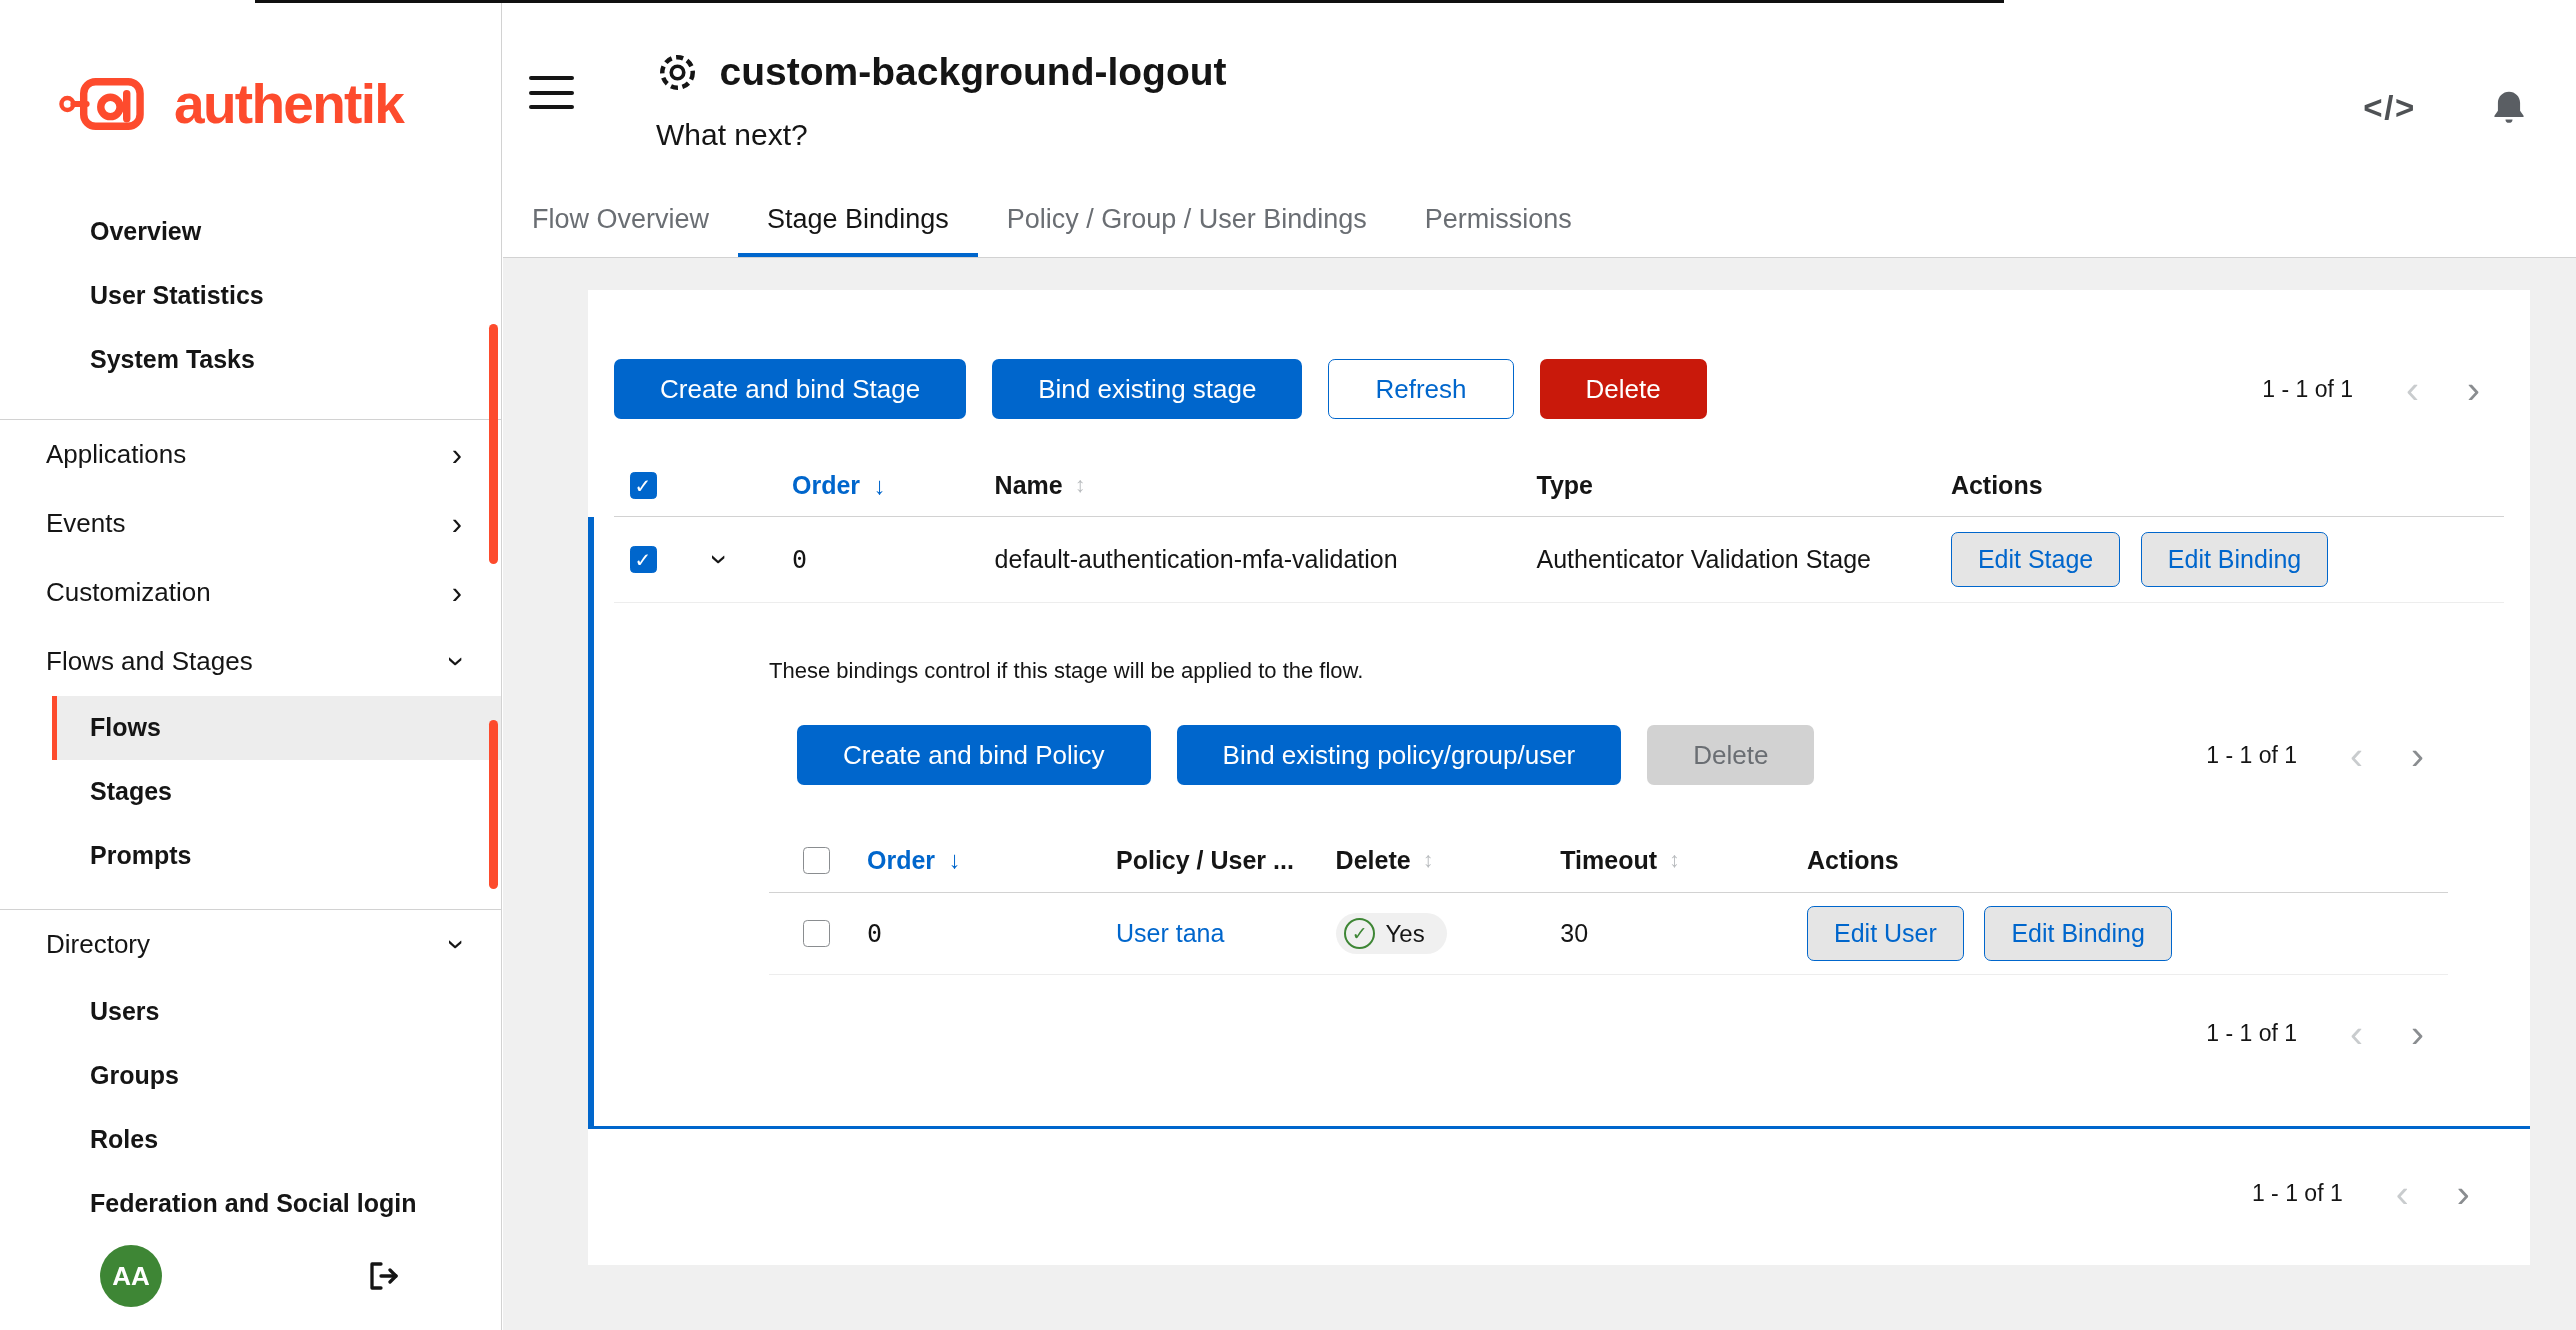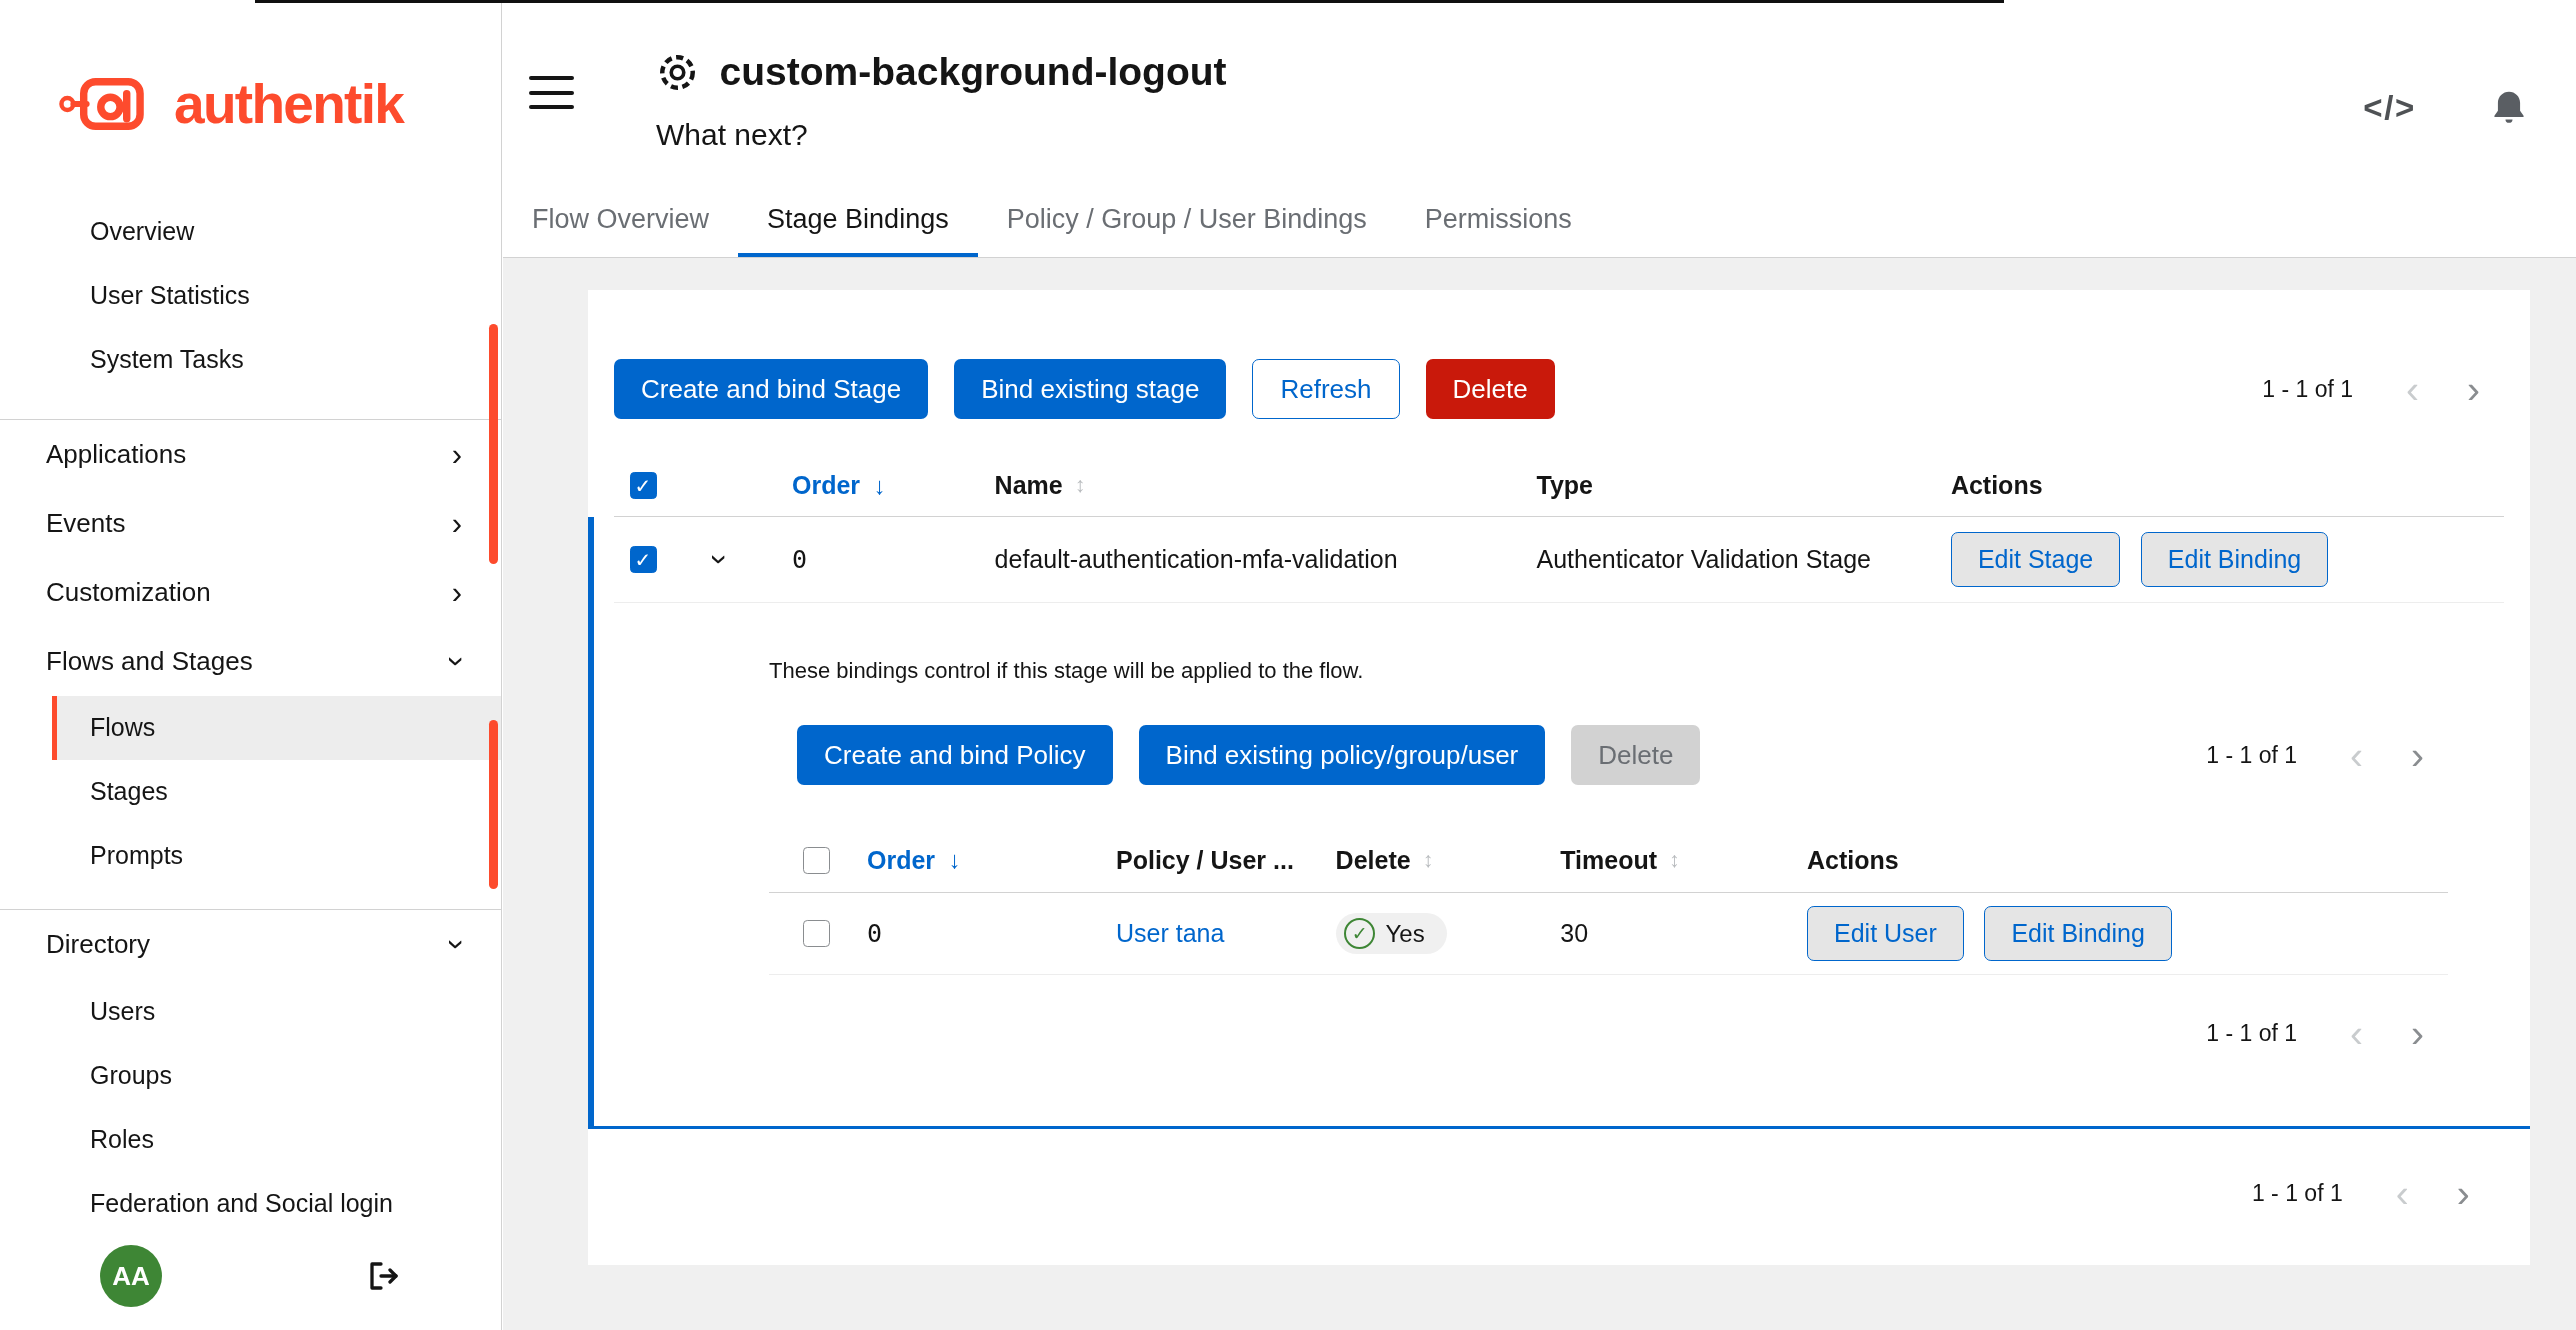--- a/index.html
+++ b/index.html
@@ -11,21 +11,21 @@
   .screen{position:relative;width:2576px;height:1331px;background:#fff;}
   .top-edge{position:absolute;top:0;left:255px;width:1749px;height:3.4px;background:#101010;z-index:20;}
 
   
   .sidebar{position:absolute;top:0;left:0;width:502px;height:100%;background:#fff;border-right:0.9px solid var(--border);z-index:5;}
   .logo{display:flex;align-items:center;gap:28px;padding:72px 0 34px 57px;cursor:pointer;}
   .logo-mark{width:89px;height:62px;flex:0 0 auto;}
   .logo-text{font-size:55px;font-weight:700;color:var(--brand);letter-spacing:-1.7px;}
   .nav-top-group{padding:29px 0 27.5px;}
   .nav-item{display:flex;align-items:center;font-size:25px;color:var(--text);cursor:pointer;position:relative;}
-  .nav-sub{height:64px;padding-left:90px;}
+  .nav-sub{height:64px;padding-left:90px;font-weight:bold;}
   .nav-sub.active{margin-left:52px;padding-left:33px;border-left:5.2px solid var(--brand);background:#ededed;}
   .nav-l1{height:69px;padding-left:46px;font-size:26px;}
   .nav-l1 .chev{position:absolute;right:39px;font-size:31px;color:var(--text);line-height:1;}
   .chev-down{transform:rotate(90deg);display:inline-block;}
   .divider{border-top:0.9px solid var(--border);}
   .group-pad{padding-bottom:21.5px;}
   .scroll-thumb{position:absolute;right:2.6px;width:9.4px;border-radius:5.2px;background:var(--brand);}
   .thumb-a{top:324px;height:240px;}
   .thumb-b{top:720px;height:169px;}
   .sidebar-footer{position:absolute;bottom:24px;left:0;width:100%;display:flex;align-items:center;}
@@ -47,21 +47,21 @@
   .code-icon{font-size:33px;font-weight:700;color:#4f5255;letter-spacing:1.7px;cursor:pointer;}
   .bell-icon{width:38px;height:39px;cursor:pointer;}
   .tabs{display:flex;margin-top:33px;height:72px;}
   .tab{display:flex;align-items:center;padding:0 29px;font-size:27px;color:var(--muted);border-bottom:4.3px solid transparent;cursor:pointer;white-space:nowrap;}
   .tab.active{color:var(--text);border-bottom-color:var(--primary);}
 
   
   .content{padding:32px 46px 41px 85px;}
   .card{background:#fff;min-height:975px;padding:69px 26px 34px;}
   .toolbar{display:flex;align-items:center;gap:26px;}
-  .btn{font-family:inherit;font-size:26px;height:60px;padding:0 27px;border-radius:6.9px;border:none;cursor:pointer;white-space:nowrap;}
+  .btn{font-family:inherit;font-size:26px;height:60px;padding:0 46px;border-radius:6.9px;border:none;cursor:pointer;white-space:nowrap;}
   .btn-primary{background:var(--primary);color:#fff;}
   .btn-outline{background:#fff;border:1.7px solid var(--primary);color:var(--primary);}
   .btn-danger{background:var(--danger);color:#fff;}
   .btn-disabled{background:#d2d2d2;color:var(--muted);cursor:default;}
   .btn-sm{font-family:inherit;font-size:25px;height:55px;padding:0 26px;border-radius:6.9px;background:#e5e5e5;border:1.7px solid var(--primary);color:var(--primary);cursor:pointer;white-space:nowrap;}
 
   .pagination{margin-left:auto;display:flex;align-items:center;font-size:23px;color:var(--text);}
   .pag-label{margin-right:29px;}
   .pag-prev,.pag-next{font-size:39px;line-height:1;padding:0 24px;cursor:pointer;color:#8a8d90;}
   .pag-prev.disabled{color:#c9ccce;cursor:default;}

